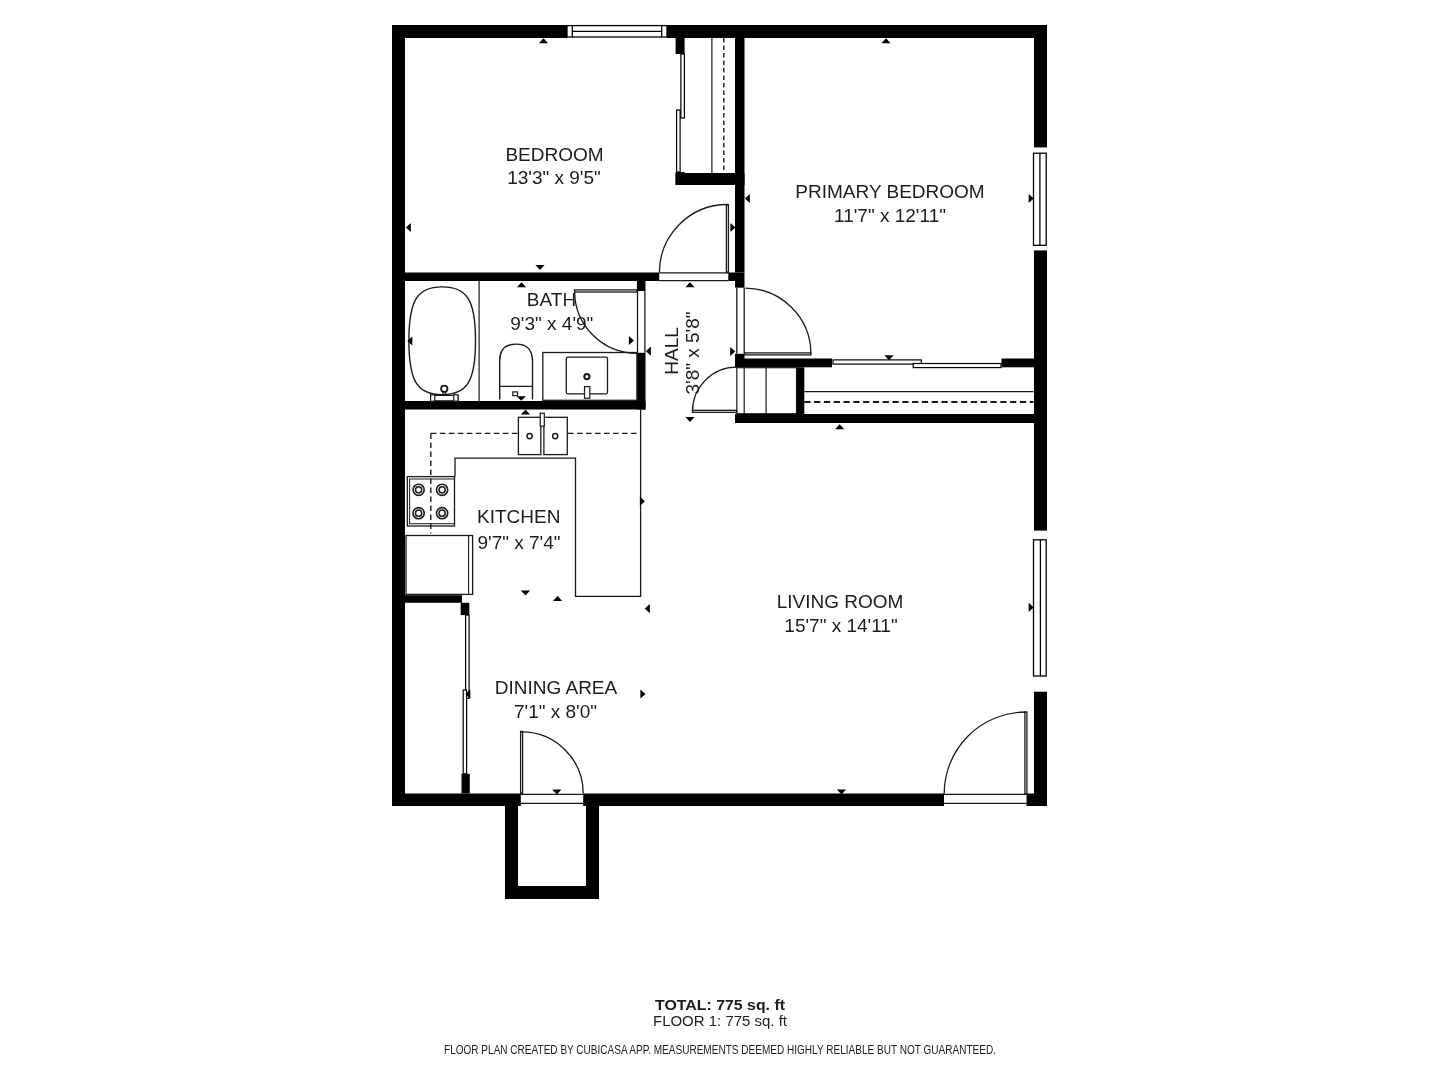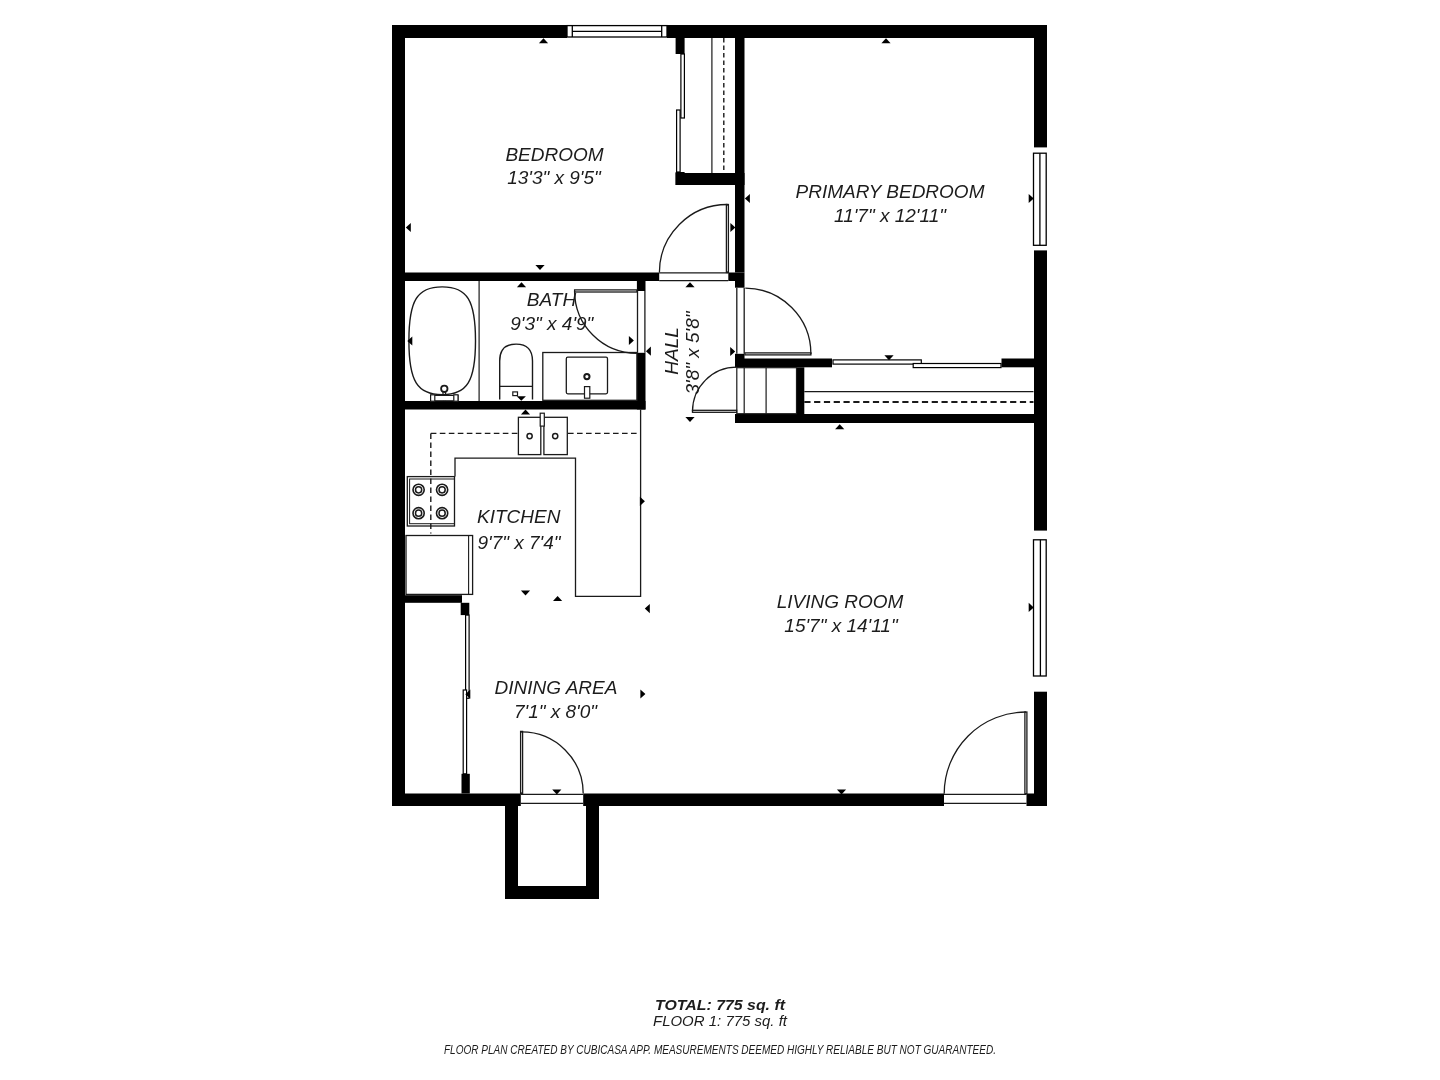--- a/index.html
+++ b/index.html
@@ -1,17 +1,17 @@
 <!DOCTYPE html>
 <html><head>
 <meta charset="utf-8">
 <style>
   html,body{margin:0;padding:0;background:#fff;}
   .page{position:relative;width:1440px;height:1080px;background:#15803d;overflow:hidden;
-        font-family:"Liberation Sans", sans-serif;font-style:italic;}
+        font-family:"Liberation Sans", sans-serif;}
   svg{position:absolute;left:0;top:0;}
   text{font-family:"Liberation Sans", sans-serif;fill:#1c1c1c;}
   .lbl{font-size:19px;}
 </style>
 </head>
 <body>
 <div class="page">
 <svg width="1440" height="1080" viewBox="0 0 1440 1080">
 <rect x="0" y="0" width="1440" height="1080" fill="#ffffff"></rect>
 <g id="walls" fill="#000000" stroke="none">

